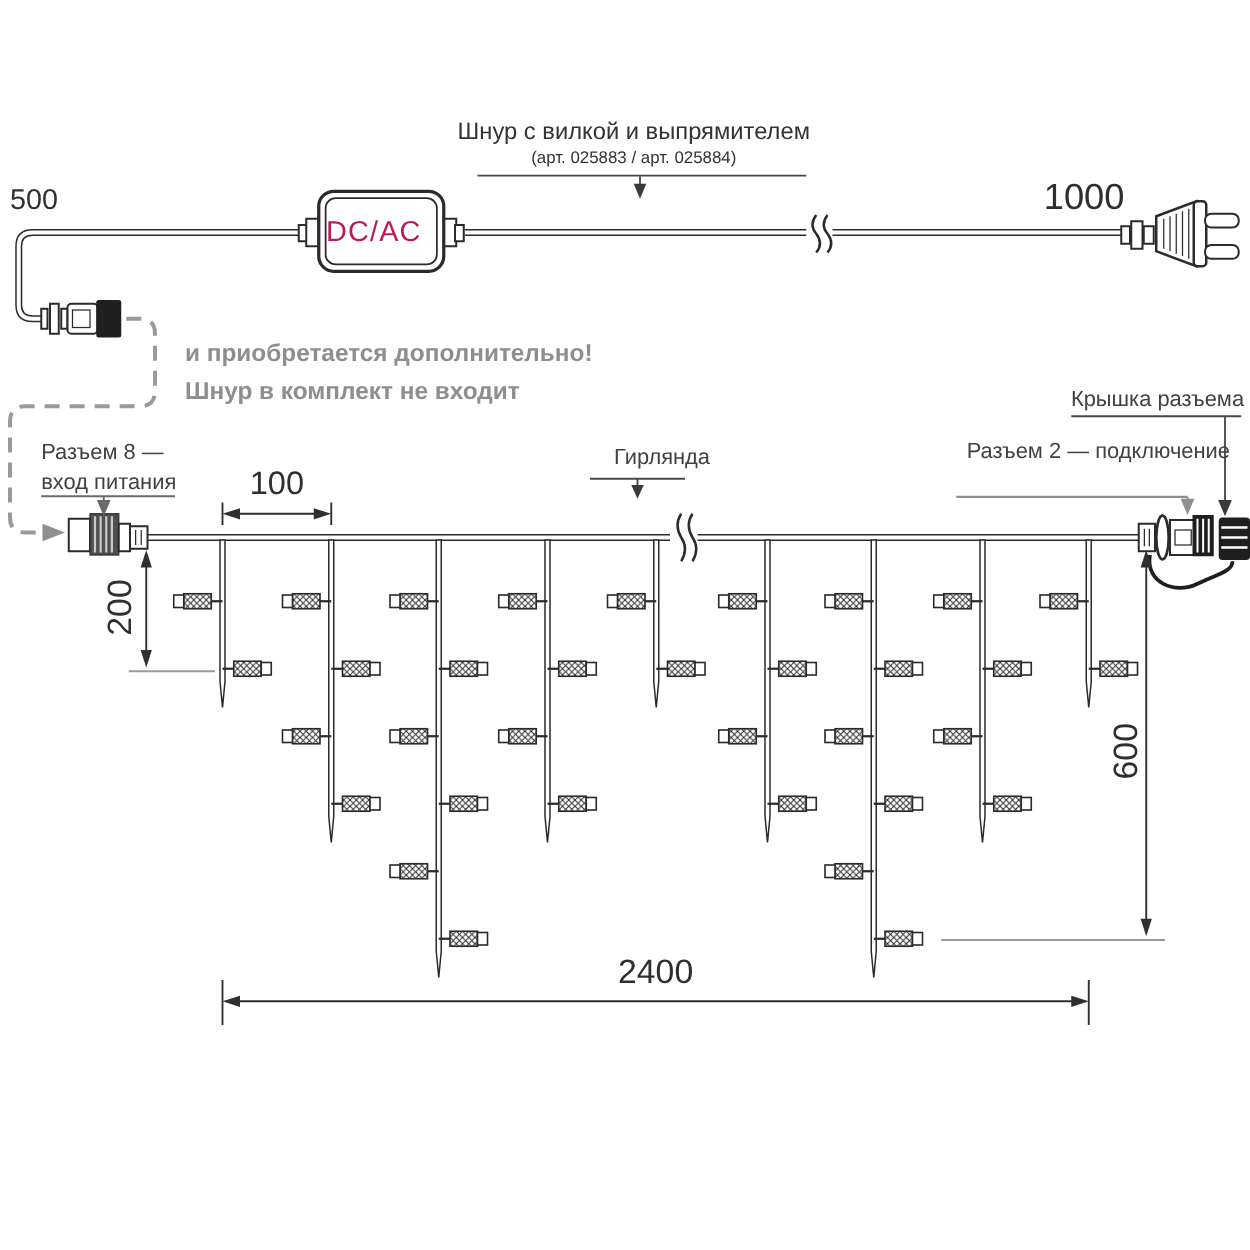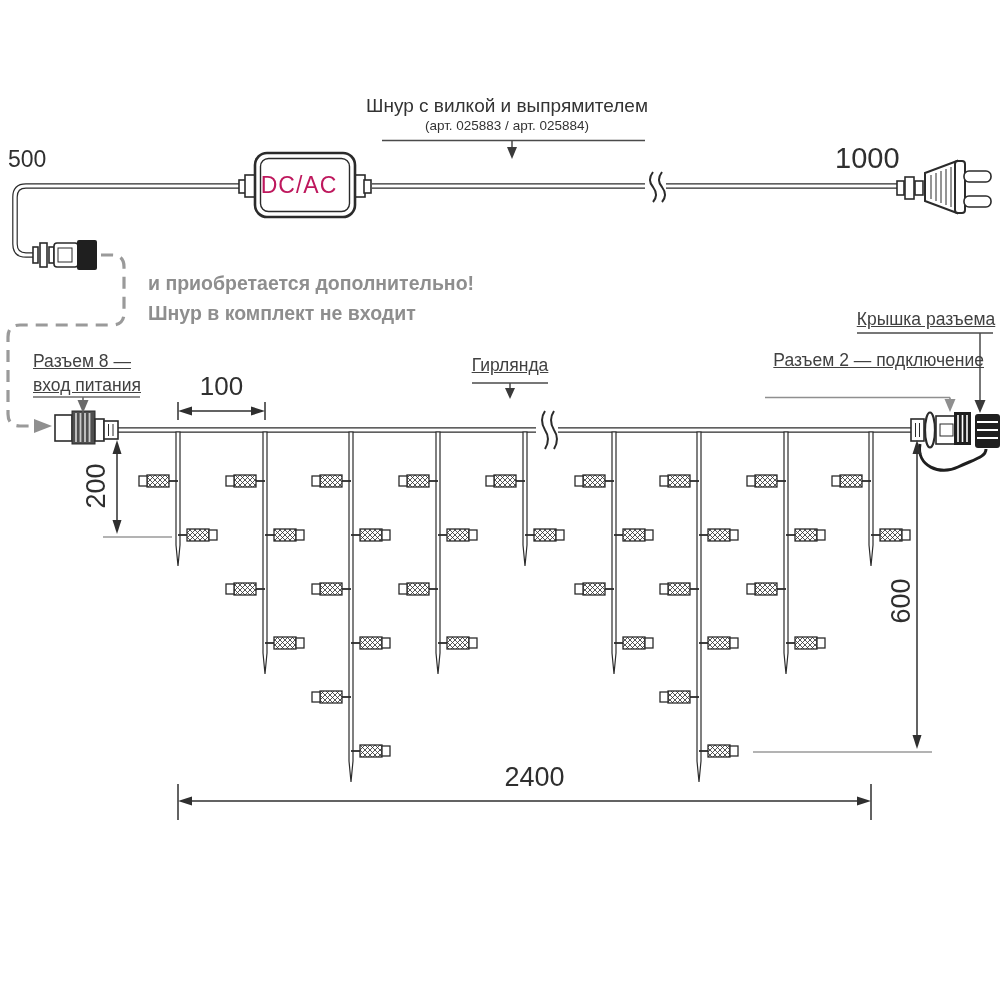--- a/index.html
+++ b/index.html
@@ -2,21 +2,21 @@
 <html><head>
 <meta charset="utf-8">
 <style>
   html,body{margin:0;padding:0;background:#fff;}
   .canvas{position:relative;width:1000px;height:1000px;background:#fff;overflow:hidden;
           font-family:"Liberation Sans", sans-serif;}
   svg{position:absolute;left:0;top:0;}
   .lbl{position:absolute;white-space:nowrap;}
   .dim{color:#2f2f2f;font-size:27px;}
   .rot{transform:translate(-50%,-50%) rotate(-90deg);}
-  .dark-label{color:#414141;font-size:17.5px;line-height:1.35;text-decoration:underline;}
+  .dark-label{color:#414141;font-size:17.5px;line-height:1.35;}
   .gray-note{color:#8e8e8e;font-size:19.5px;font-weight:700;line-height:1.55;}
   .blk{display:block;}
   .center{text-align:center;}
   .right{text-align:right;}
   
   .cord-o{fill:none;stroke:#2b2b2b;stroke-width:5.6;}
   .cord-i{fill:none;stroke:#ffffff;stroke-width:3.2;}
   .drop-line{fill:#ffffff;stroke:#2b2b2b;stroke-width:1.2;}
   .lamp-stem{stroke:#2b2b2b;stroke-width:1.8;}
   .lamp-body{fill:url(#xh);stroke:#2b2b2b;stroke-width:1.3;}
@@ -412,29 +412,29 @@
 <div class="lbl gray-note" style="left:148px;top:268px;">
   <span class="blk">и приобретается дополнительно!</span>
   <span class="blk">Шнур в комплект не входит</span>
 </div>
 
 <div class="lbl dark-label" style="left:33px;top:350px;">
   <span class="blk">Разъем 8 —</span>
   <span class="blk">вход питания</span>
 </div>
 
-<div class="lbl dark-label center" style="left:452px;top:354px;width:116px;">Гирлянда</div>
+<div class="lbl dark-label center" style="left:452px;top:354px;width:116px;text-align:right;">Гирлянда</div>
 
 <div class="lbl dark-label right" style="left:744px;top:349px;width:240px;">
   <span class="blk">Разъем 2 — подключение</span>
 </div>
 
 <div class="lbl dark-label center" style="left:856px;top:308px;width:140px;">Крышка разъема</div>
 
 <div class="lbl dim center" style="left:178px;top:371px;width:87px;font-size:26px;">100</div>
 
 <div class="lbl dim rot" style="left:96px;top:486px;">200</div>
 
 <div class="lbl dim rot" style="left:901px;top:601px;">600</div>
 
-<div class="lbl dim center" style="left:188px;top:762px;width:693px;">2400</div>
+<div class="lbl dim center" style="left:178px;top:762px;width:693px;">2400</div>
 
 </div>
 
 </body></html>

